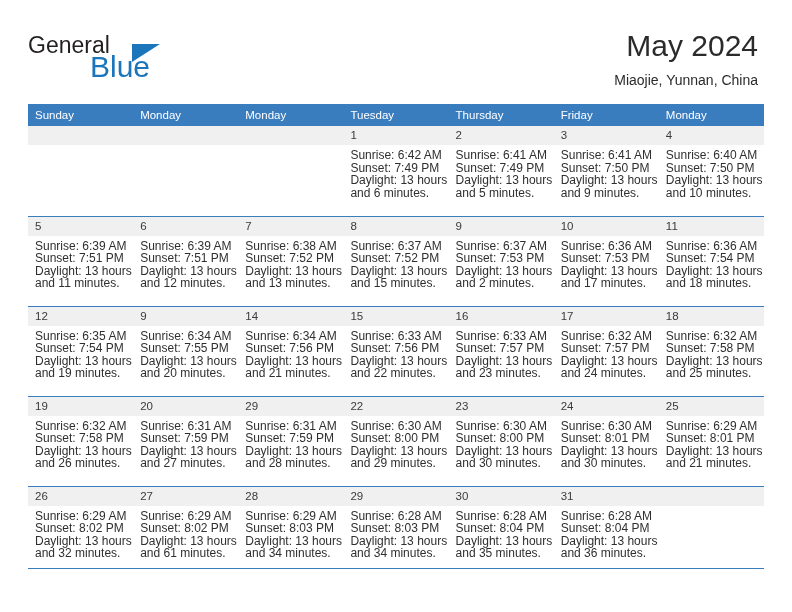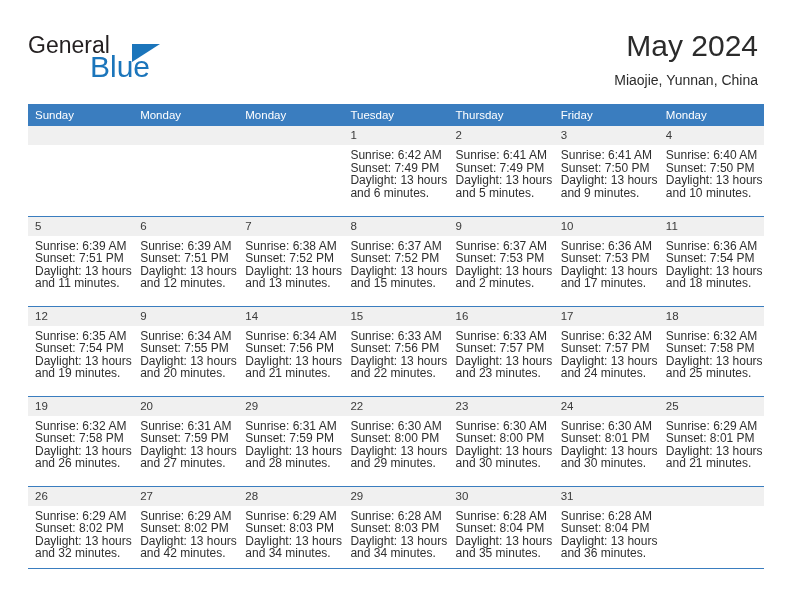--- a/index.html
+++ b/index.html
@@ -456,21 +456,21 @@
               <div>Daylight: 13 hours</div>
               <div>and 32 minutes.</div>
             </div>
           </td>
           <td>
             <div class="daynum-band">27</div>
             <div class="cell-body">
               <div>Sunrise: 6:29 AM</div>
               <div>Sunset: 8:02 PM</div>
               <div>Daylight: 13 hours</div>
-              <div>and 42 minutes.</div>
+              <div>and 61 minutes.</div>
             </div>
           </td>
           <td>
             <div class="daynum-band">28</div>
             <div class="cell-body">
               <div>Sunrise: 6:29 AM</div>
               <div>Sunset: 8:03 PM</div>
               <div>Daylight: 13 hours</div>
               <div>and 34 minutes.</div>
             </div>

